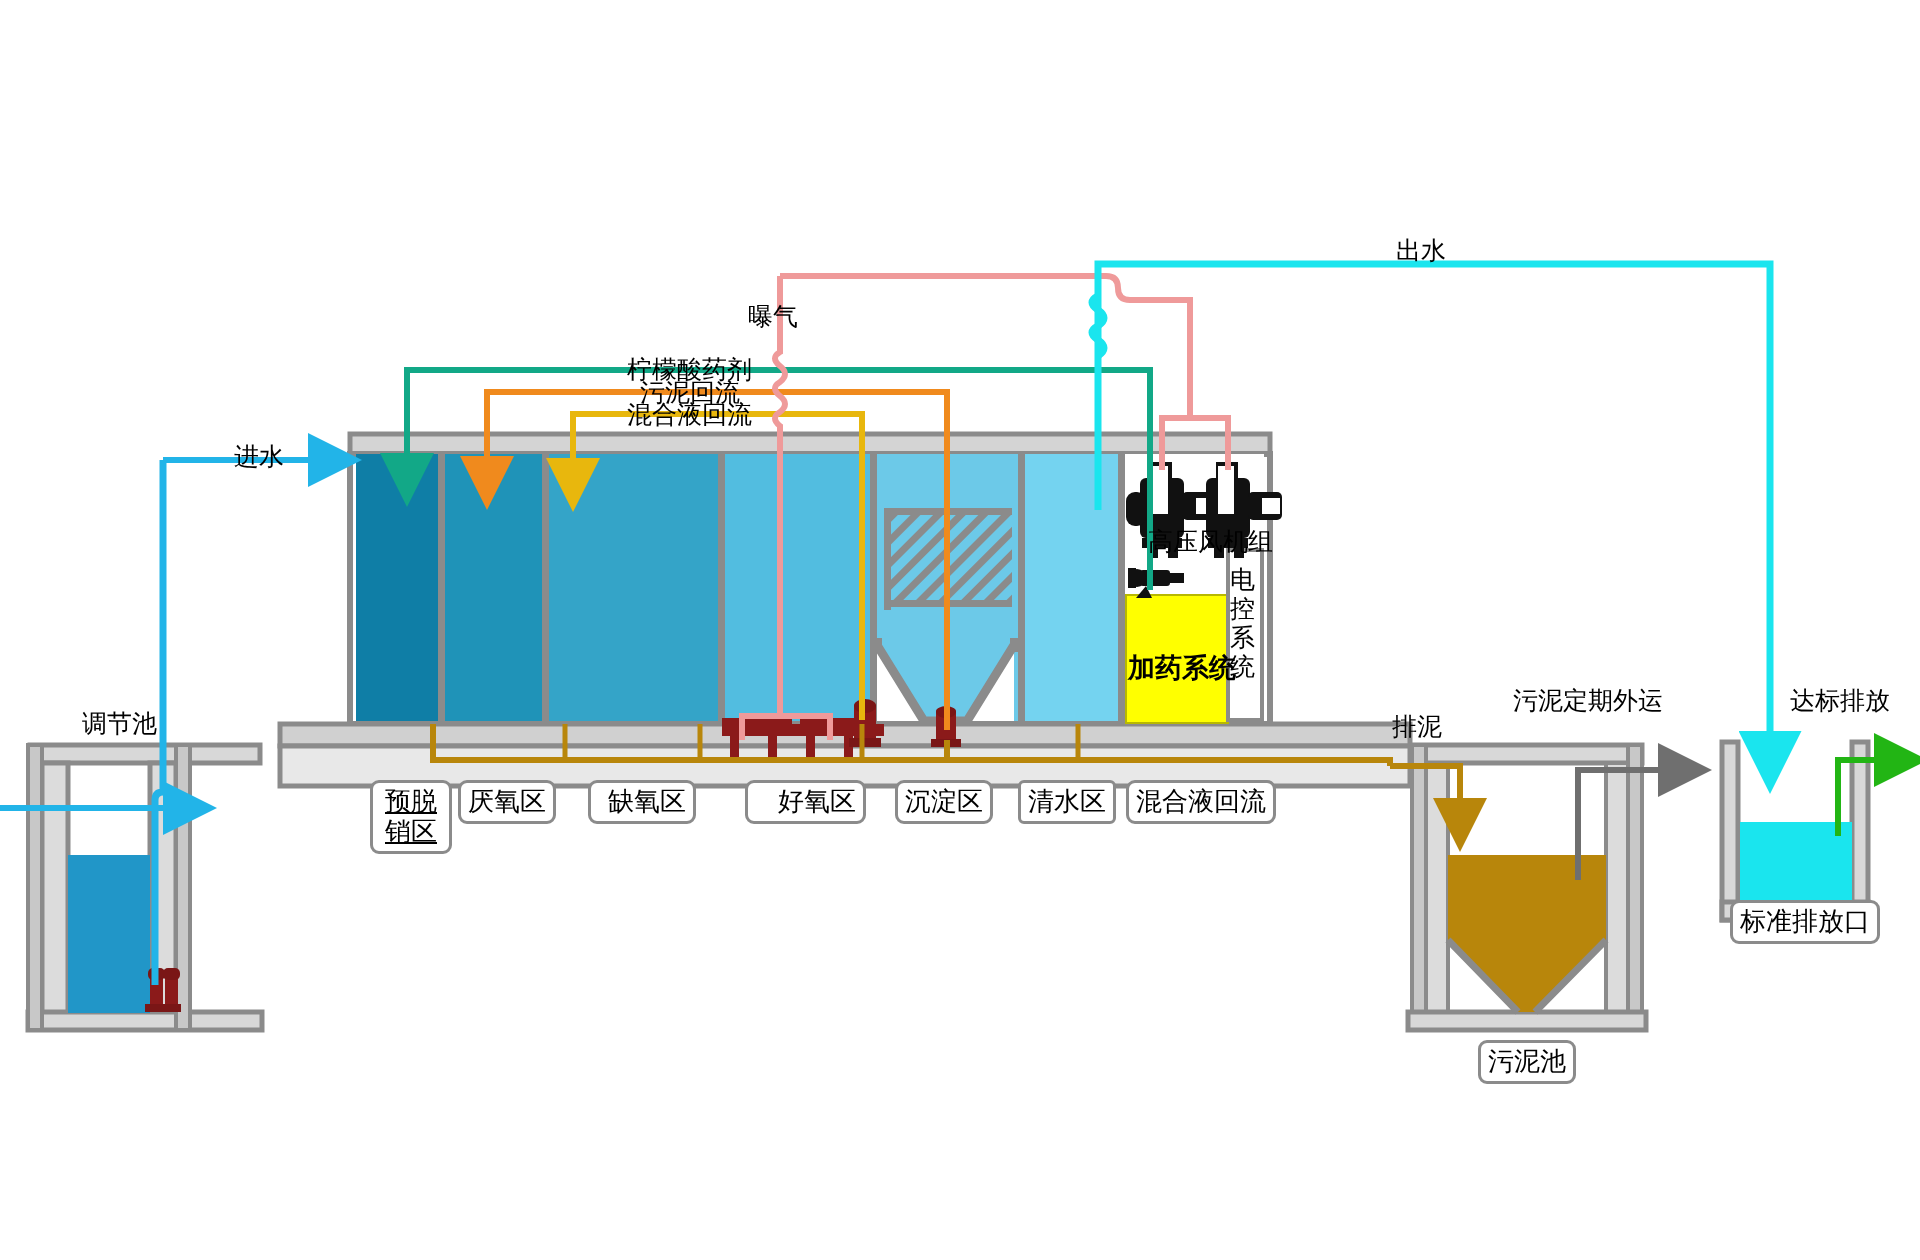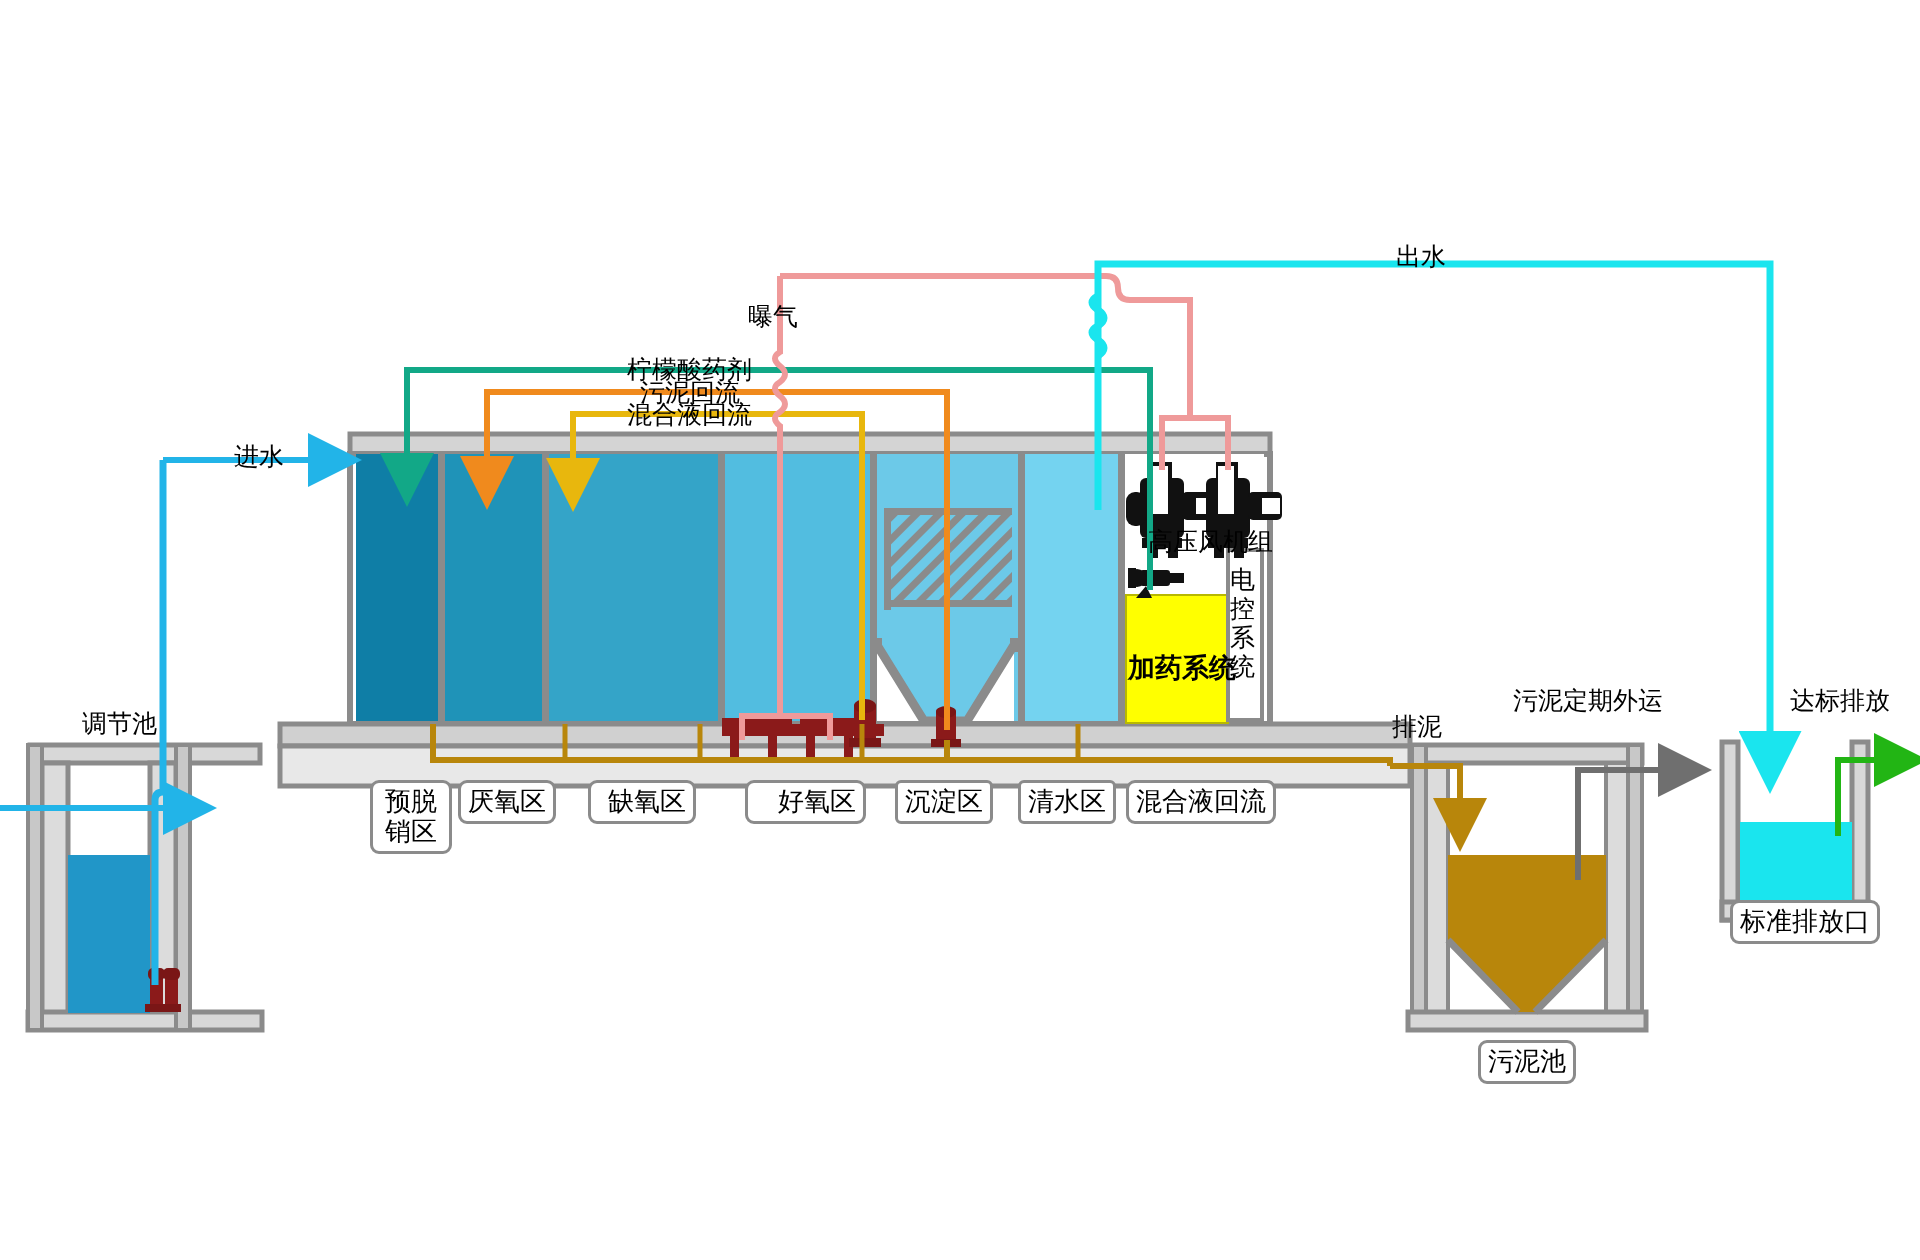--- a/index.html
+++ b/index.html
@@ -6,21 +6,21 @@
   body{width:1920px;height:1260px;position:relative;overflow:hidden;
        font-family:"DejaVu Sans","Liberation Sans",sans-serif;}
   #stage{position:absolute;left:0;top:0;width:1920px;height:1260px;}
   svg.layer{position:absolute;left:0;top:0;width:1920px;height:1260px;}
 
   .lbl{position:absolute;color:#000;font-size:25px;line-height:28px;white-space:nowrap;
        font-family:"DejaVu Sans","Liberation Sans",sans-serif;}
   .tag{position:absolute;border:3px solid #8b8b8b;border-radius:9px;background:#fff;
        color:#000;font-size:26px;line-height:30px;padding:3px 7px 5px 7px;text-align:center;
        white-space:nowrap;font-family:"DejaVu Sans","Liberation Sans",sans-serif;}
-  .tag.two{white-space:normal;width:62px;}
+  .tag.two{white-space:normal;width:62px;text-decoration:underline;}
   .vlbl{position:absolute;width:18px;color:#000;font-size:25px;line-height:29px;
         text-align:center;font-family:"DejaVu Sans","Liberation Sans",sans-serif;}
   .chemlbl{position:absolute;color:#000;font-size:27px;font-weight:bold;white-space:nowrap;}
 </style>
 </head>
 <body>
 
 <div id="stage">
 
   <svg class="layer" viewBox="0 0 1920 1260" xmlns="http://www.w3.org/2000/svg">
@@ -234,21 +234,21 @@
 
     <path d="M565,724 L565,760 M700,724 L700,760 M862,724 L862,760 M1078,724 L1078,760" stroke="#b8860b" stroke-width="5" fill="none"></path>
 
     <path d="M1578,880 L1578,770 L1650,770 L1700,770" stroke="#6f6f6f" stroke-width="6" fill="none" marker-end="url(#arrGrey)"></path>
 
     <path d="M1838,836 L1838,760 L1900,760 L1916,760" stroke="#22b514" stroke-width="6" fill="none" marker-end="url(#arrGreen)"></path>
   </svg>
 
   <div class="lbl" style="left:234px;top:443px;">进水</div>
 
-  <div class="lbl" style="left:1396px;top:243px;text-align:right;">出水</div>
+  <div class="lbl" style="left:1396px;top:237px;text-align:right;">出水</div>
 
   <div class="lbl" style="left:748px;top:303px;">曝气</div>
 
   <div class="lbl" style="left:627px;top:356px;">柠檬酸药剂</div>
 
   <div class="lbl" style="left:640px;top:379px;">污泥回流</div>
 
   <div class="lbl" style="left:627px;top:401px;">混合液回流</div>
 
   <div class="lbl" style="left:1392px;top:713px;">排泥</div>
@@ -267,18 +267,18 @@
 
   <div class="vlbl" style="left:1230px;top:565px;">电控系统</div>
 
   <div class="chemlbl" style="left:1128px;top:650px;">加药系统</div>
 
   <div id="zone-tags">
       <div class="tag two" style="left: 370px; top: 780px;">预脱<br>销区</div>
       <div class="tag" style="left: 458px; top: 780px;">厌氧区</div>
       <div class="tag" style="left: 588px; top: 780px; padding-left: 17px;">缺氧区</div>
       <div class="tag" style="left: 745px; top: 780px; padding-left: 30px;">好氧区</div>
-      <div class="tag" style="left: 895px; top: 780px; border-radius: 6px;">沉淀区</div>
+      <div class="tag" style="left: 895px; top: 780px;">沉淀区</div>
       <div class="tag" style="left: 1018px; top: 780px; border-radius: 6px;">清水区</div>
       <div class="tag" style="left: 1126px; top: 780px;">混合液回流</div>
     </div>
 
 </div>
 
 </body></html>

